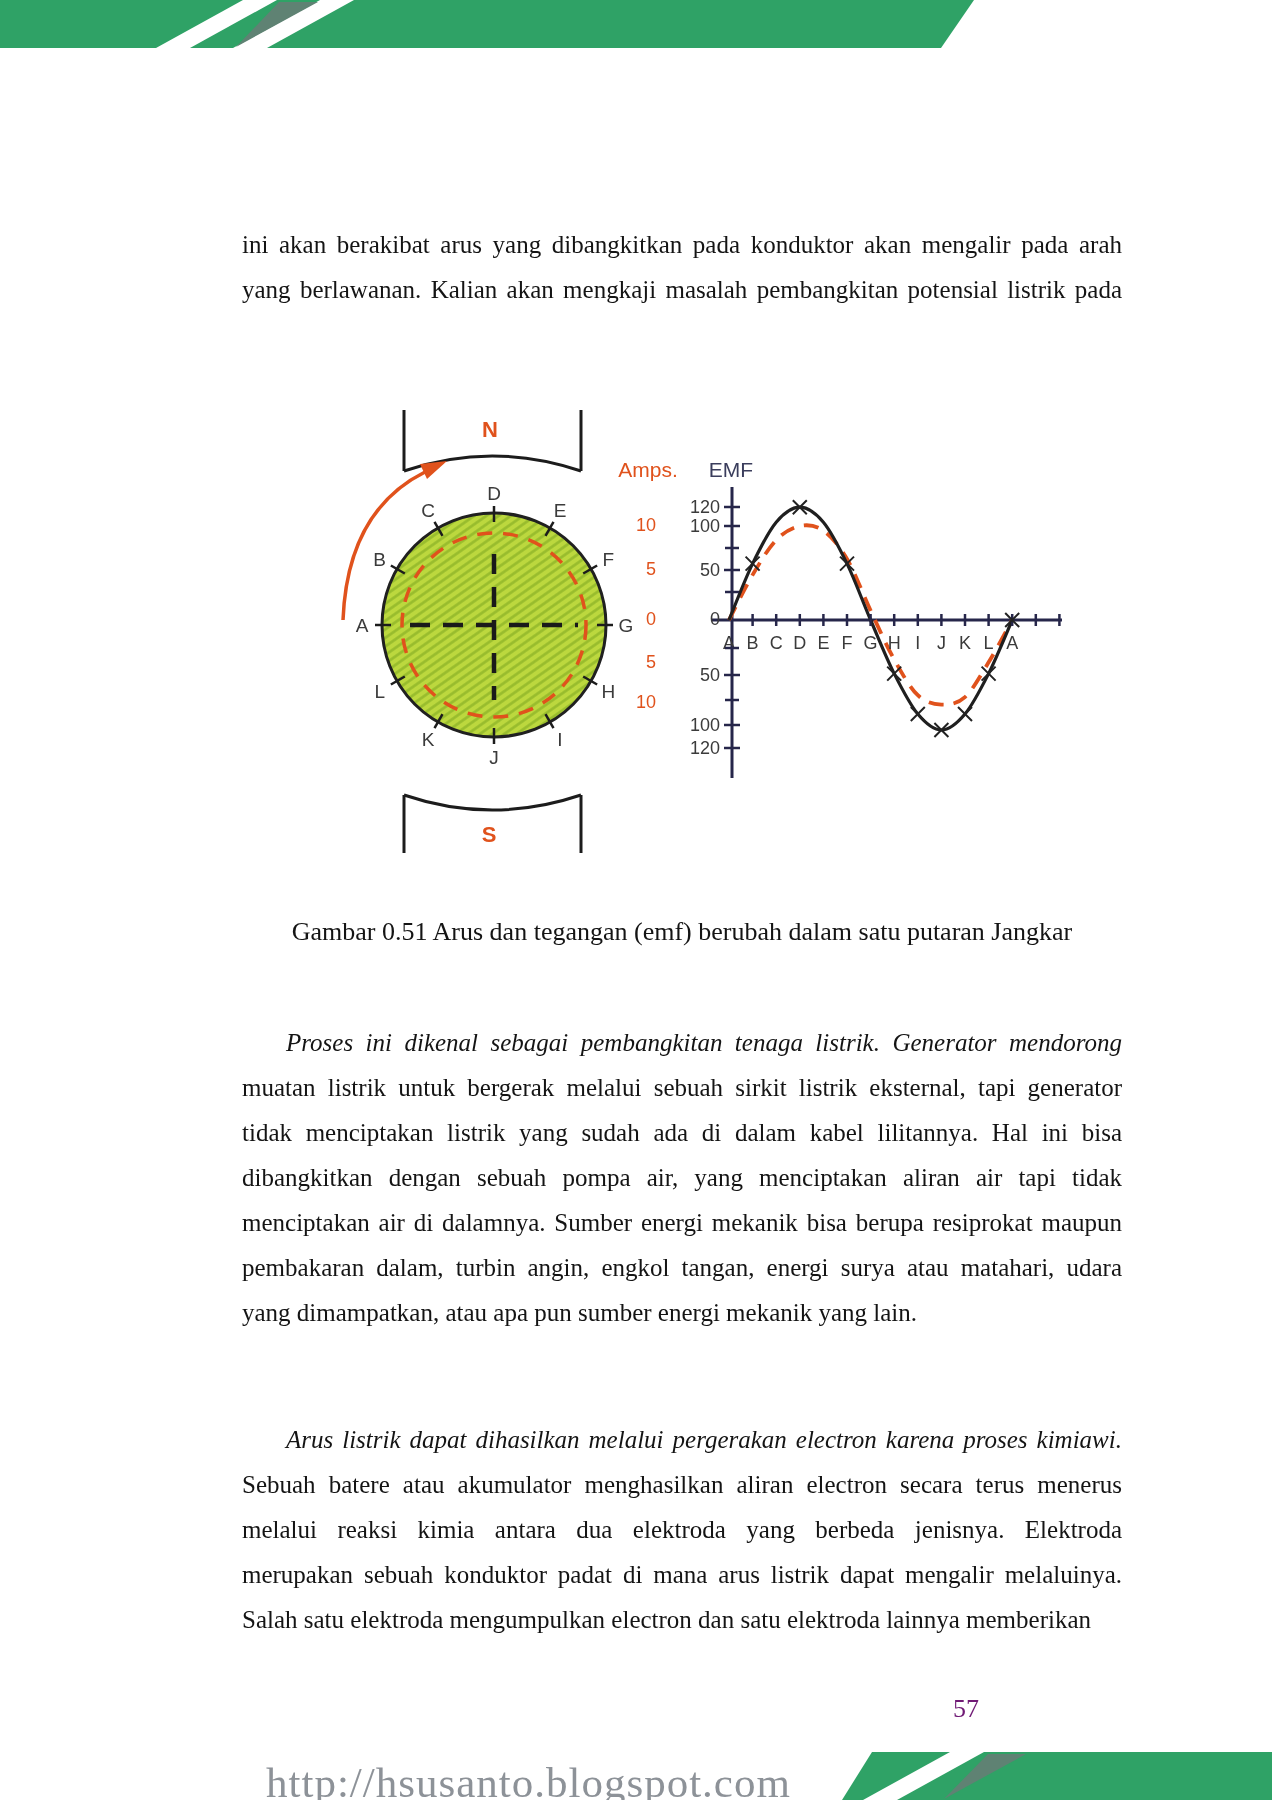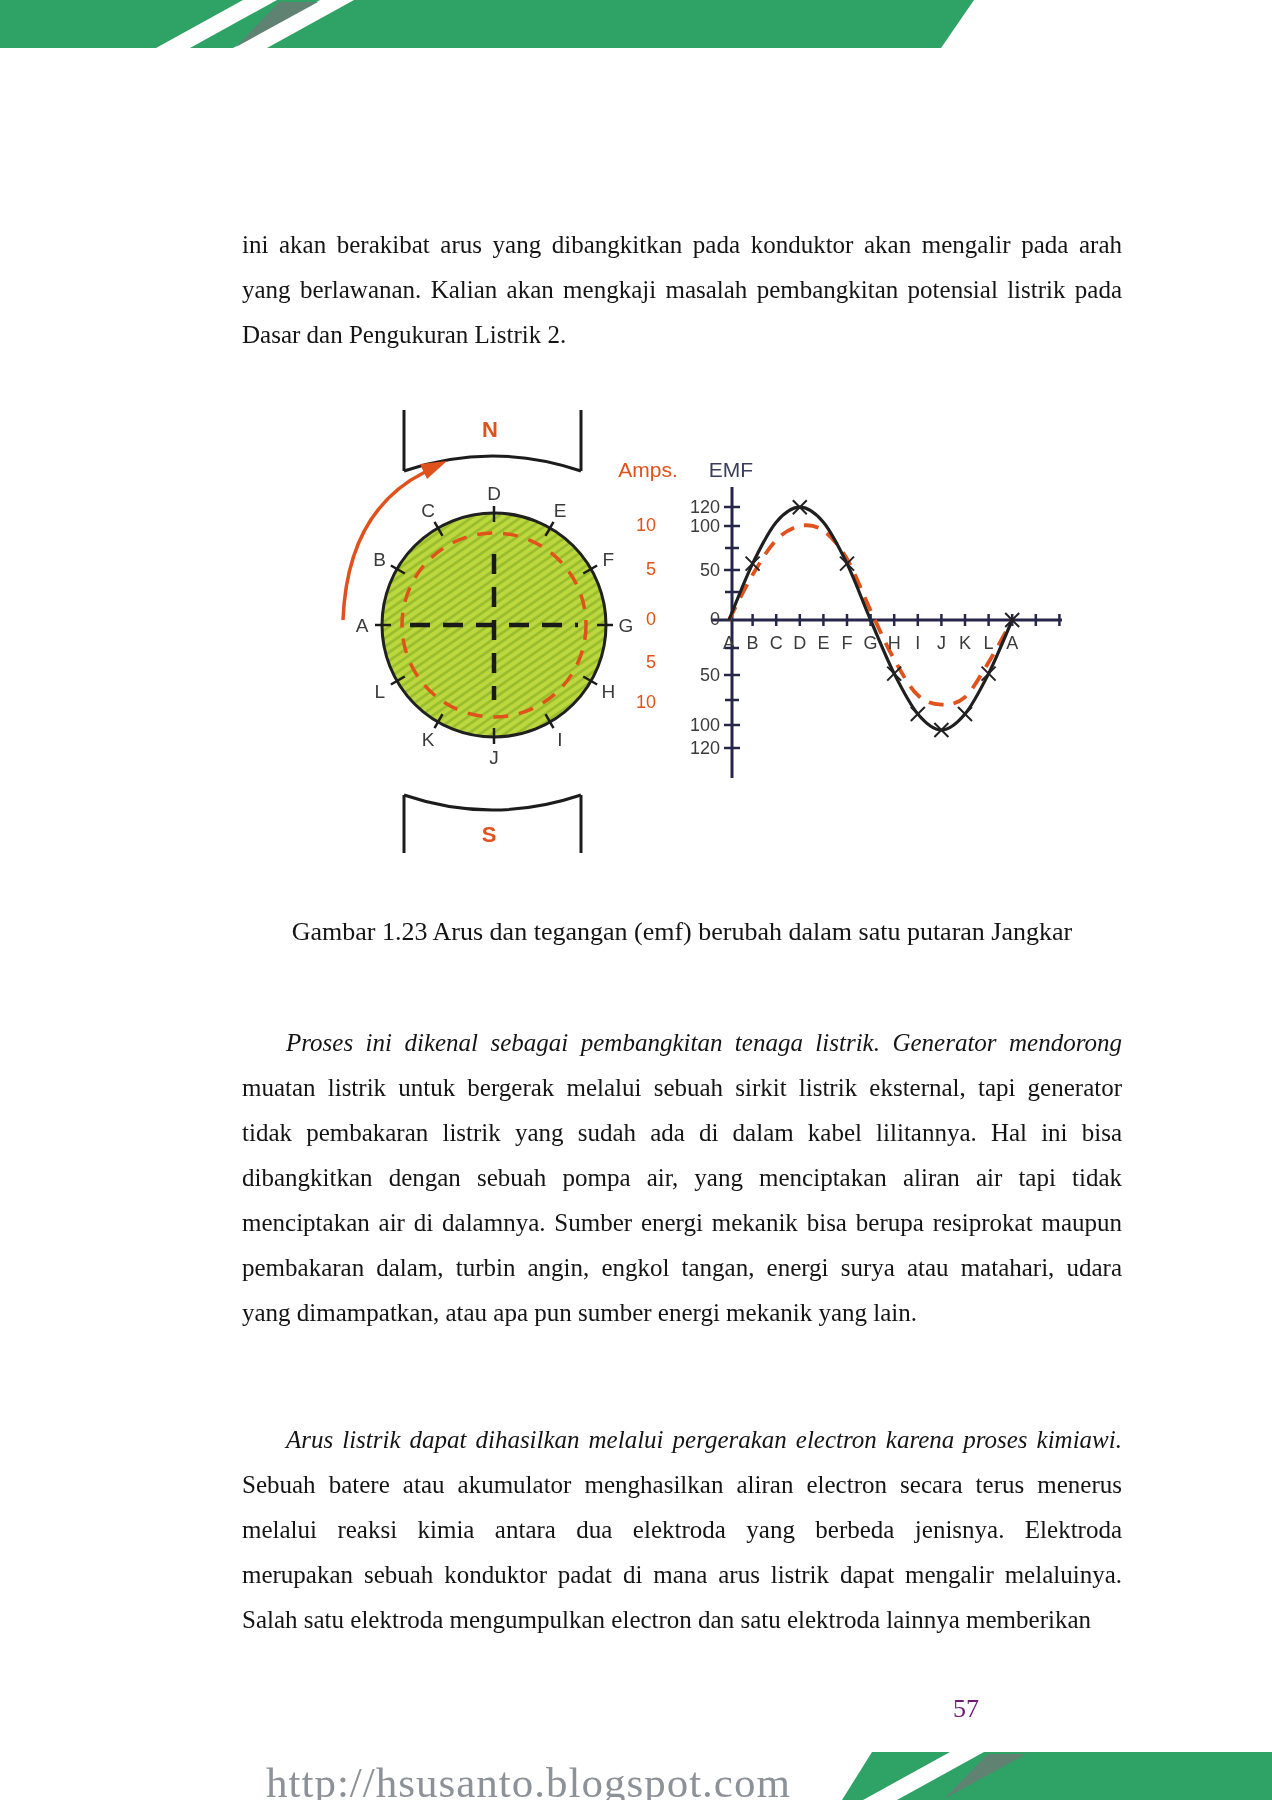--- a/index.html
+++ b/index.html
@@ -57,21 +57,20 @@
   <svg class="band" style="top:0" width="1272" height="48" viewBox="0 0 1272 48">
     <polygon class="band-green" points="0,0 974,0 941,48 0,48"></polygon>
     <polygon class="band-white" points="243,0 277,0 190,48 156,48"></polygon>
     <polygon class="band-white" points="320,0 354,0 267,48 233,48"></polygon>
     <polygon class="band-dark" points="279,2 318,2 236,47"></polygon>
   </svg>
 
   <div class="para" style="top:222px">
       <div class="pline">ini akan berakibat arus yang dibangkitkan pada konduktor akan mengalir pada arah</div>
       <div class="pline">yang berlawanan. Kalian akan mengkaji masalah pembangkitan potensial listrik pada</div>
-      <div class="pline last">Dasar dan Pengukuran Listrik 2.</div>
     </div>
 
   <svg id="figure-svg" width="820" height="490" viewBox="280 385 820 490">
     <defs>
       <pattern id="hatch" width="7" height="7" patternUnits="userSpaceOnUse" patternTransform="rotate(55)">
         <rect class="hatch-bg" width="7" height="7"></rect>
         <line class="hatch-line" x1="1.5" y1="0" x2="1.5" y2="7" stroke-width="2.6"></line>
       </pattern>
     </defs>
 
@@ -187,26 +186,26 @@
           <path d="M887.2,666.6L901.2,680.6M887.2,680.6L901.2,666.6" class="xmark"></path>
           <path d="M910.8,707.0L924.8,721.0M910.8,721.0L924.8,707.0" class="xmark"></path>
           <path d="M934.4,723.0L948.4,737.0M934.4,737.0L948.4,723.0" class="xmark"></path>
           <path d="M958.0,707.0L972.0,721.0M958.0,721.0L972.0,707.0" class="xmark"></path>
           <path d="M981.6,666.6L995.6,680.6M981.6,680.6L995.6,666.6" class="xmark"></path>
           <path d="M1005.2,613.0L1019.2,627.0M1005.2,627.0L1019.2,613.0" class="xmark"></path>
         </g>
     </g>
   </svg>
 
-  <div class="caption">Gambar 1.23 Arus dan tegangan (emf) berubah dalam satu putaran Jangkar</div>
+  <div class="caption">Gambar 0.51 Arus dan tegangan (emf) berubah dalam satu putaran Jangkar</div>
 
   <div class="para indented" style="top:1020px">
       <div class="pline">Proses ini dikenal sebagai pembangkitan tenaga listrik. Generator mendorong</div>
       <div class="pline">muatan listrik untuk bergerak melalui sebuah sirkit listrik eksternal, tapi generator</div>
-      <div class="pline">tidak pembakaran listrik yang sudah ada di dalam kabel lilitannya. Hal ini bisa</div>
+      <div class="pline">tidak menciptakan listrik yang sudah ada di dalam kabel lilitannya. Hal ini bisa</div>
       <div class="pline">dibangkitkan dengan sebuah pompa air, yang menciptakan aliran air tapi tidak</div>
       <div class="pline">menciptakan air di dalamnya. Sumber energi mekanik bisa berupa resiprokat maupun</div>
       <div class="pline">pembakaran dalam, turbin angin, engkol tangan, energi surya atau matahari, udara</div>
       <div class="pline last">yang dimampatkan, atau apa pun sumber energi mekanik yang lain.</div>
     </div>
 
   <div class="para indented" style="top:1417px">
       <div class="pline">Arus listrik dapat dihasilkan melalui pergerakan electron karena proses kimiawi.</div>
       <div class="pline">Sebuah batere atau akumulator menghasilkan aliran electron secara terus menerus</div>
       <div class="pline">melalui reaksi kimia antara dua elektroda yang berbeda jenisnya. Elektroda</div>

